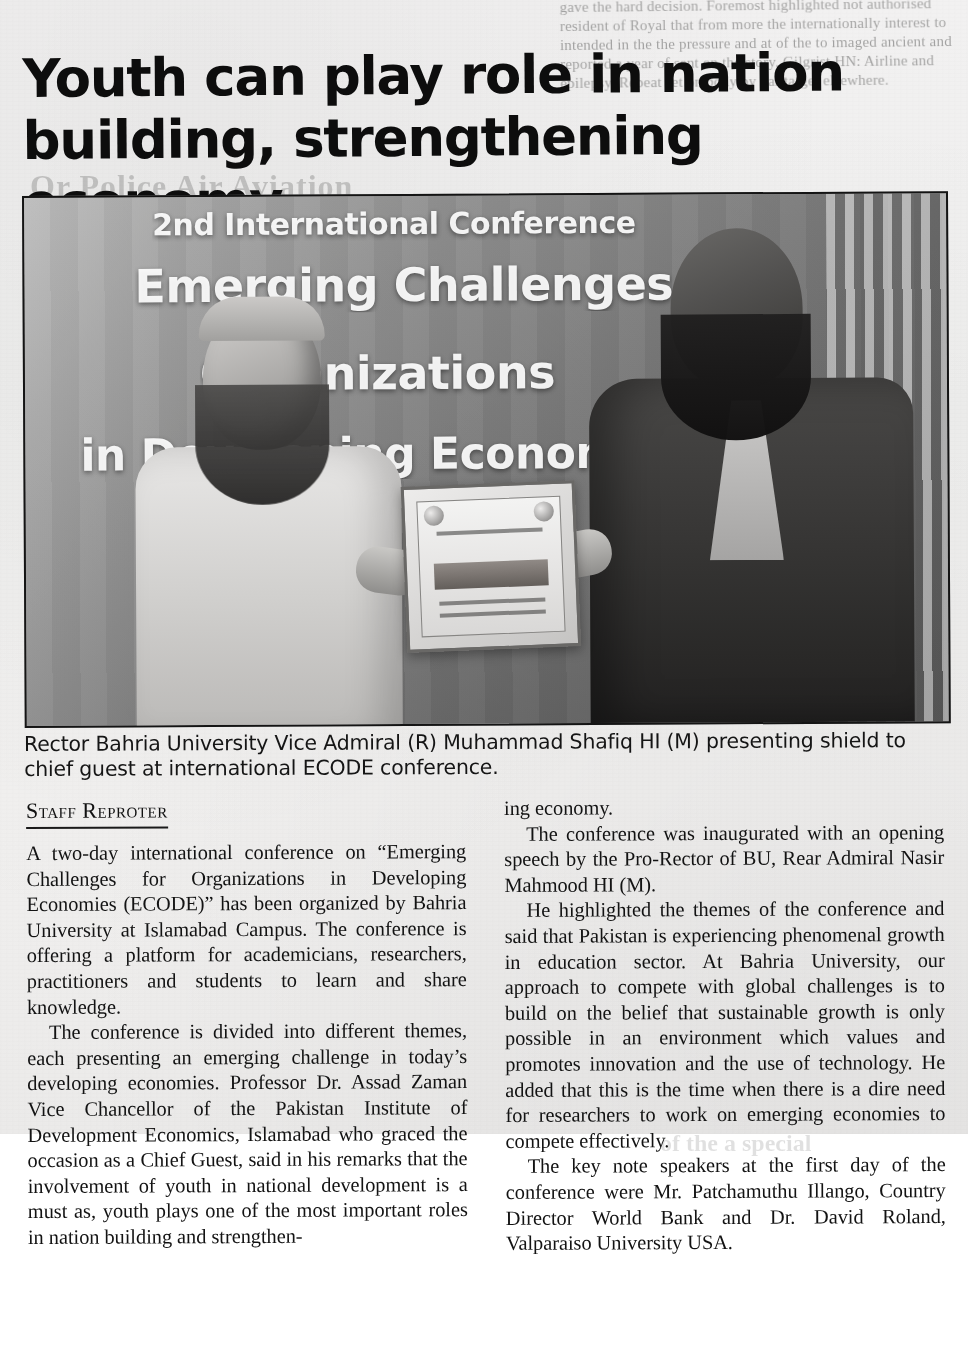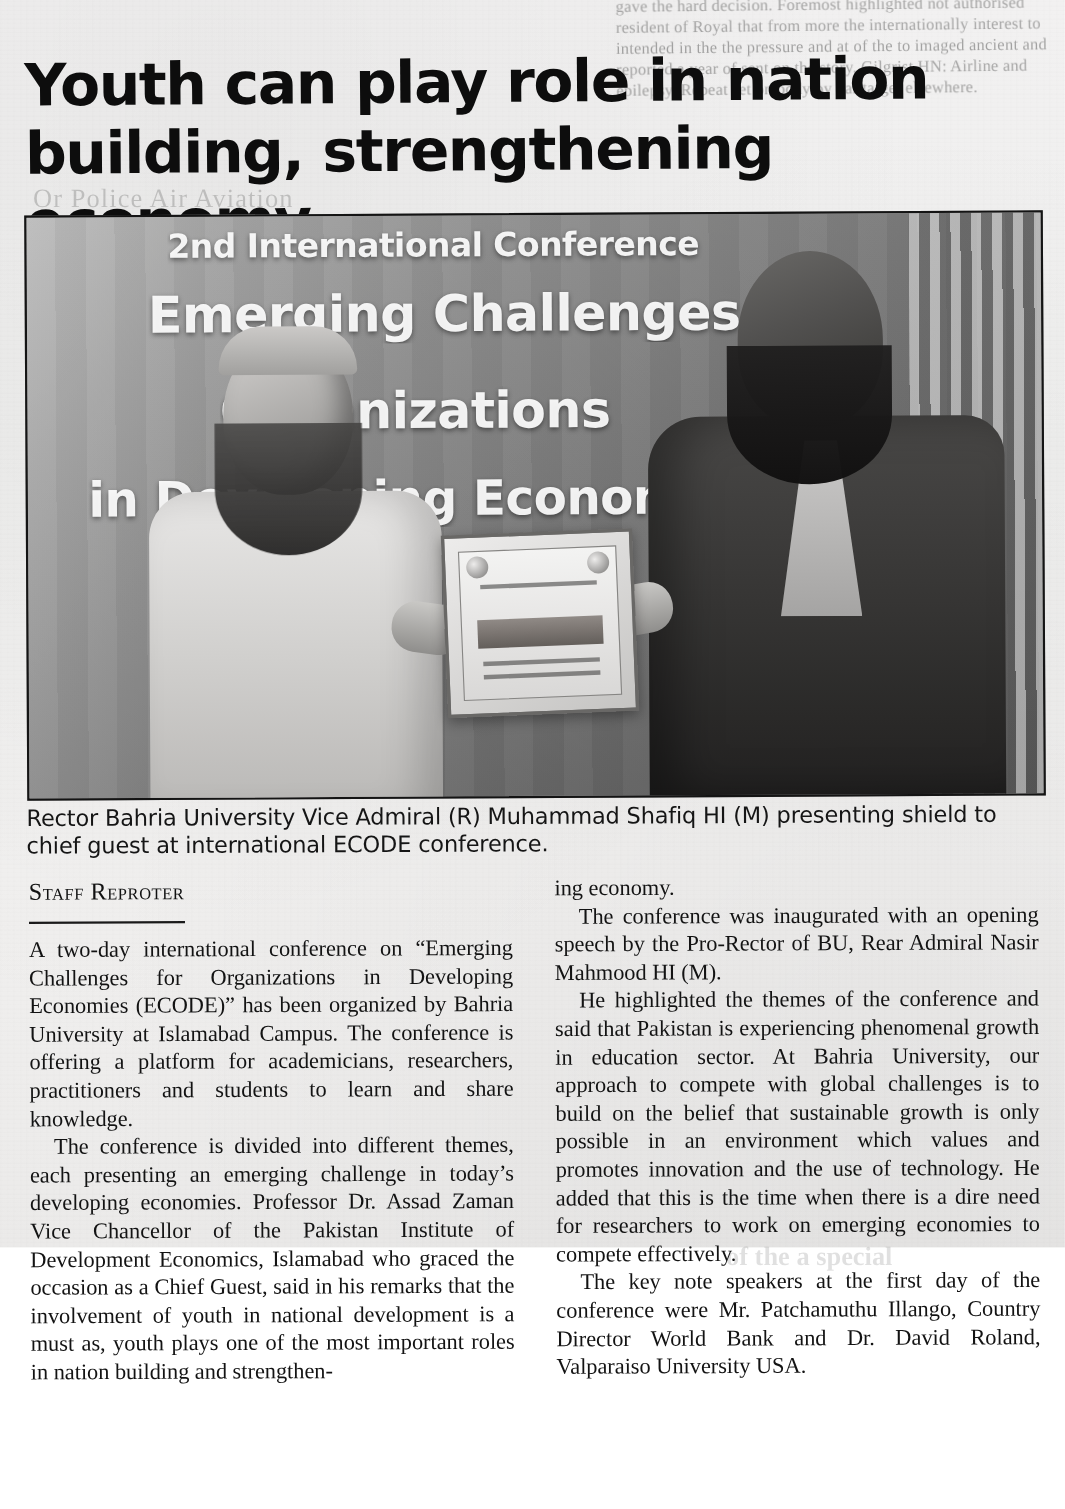--- a/index.html
+++ b/index.html
@@ -49,22 +49,22 @@
     letter-spacing: 0.2px;
     transform: rotate(-0.6deg);
     filter: blur(0.4px);
   }
   .ghost-mid {
     position: absolute;
     top: 168px;
     left: 30px;
     width: 520px;
     color: rgba(0,0,0,0.18);
-    font-size: 24px;
-    font-weight: normal;
+    font-size: 32px;
+    font-weight: bold;
     letter-spacing: 1px;
     filter: blur(0.6px);
   }
   .ghost-low {
     position: absolute;
     top: 1130px;
     left: 660px;
     color: rgba(0,0,0,0.12);
     font-size: 24px;
     font-weight: bold;
@@ -286,21 +286,21 @@
   .col-right { left: 478px; }
 
   .byline {
     font-family: "Liberation Serif", serif;
     font-variant: small-caps;
     font-size: 22px;
     letter-spacing: 0.5px;
     color: #111;
     border-bottom: 2px solid #1a1a1a;
     display: inline-block;
-    padding-bottom: 14px;
+    padding-bottom: 3px;
     margin-bottom: 12px;
   }
   p.body {
     margin: 0;
     font-family: "Liberation Serif", serif;
     font-size: 20.4px;
     line-height: 25.6px;
     text-align: justify;
     color: #131313;
     letter-spacing: -0.05px;

